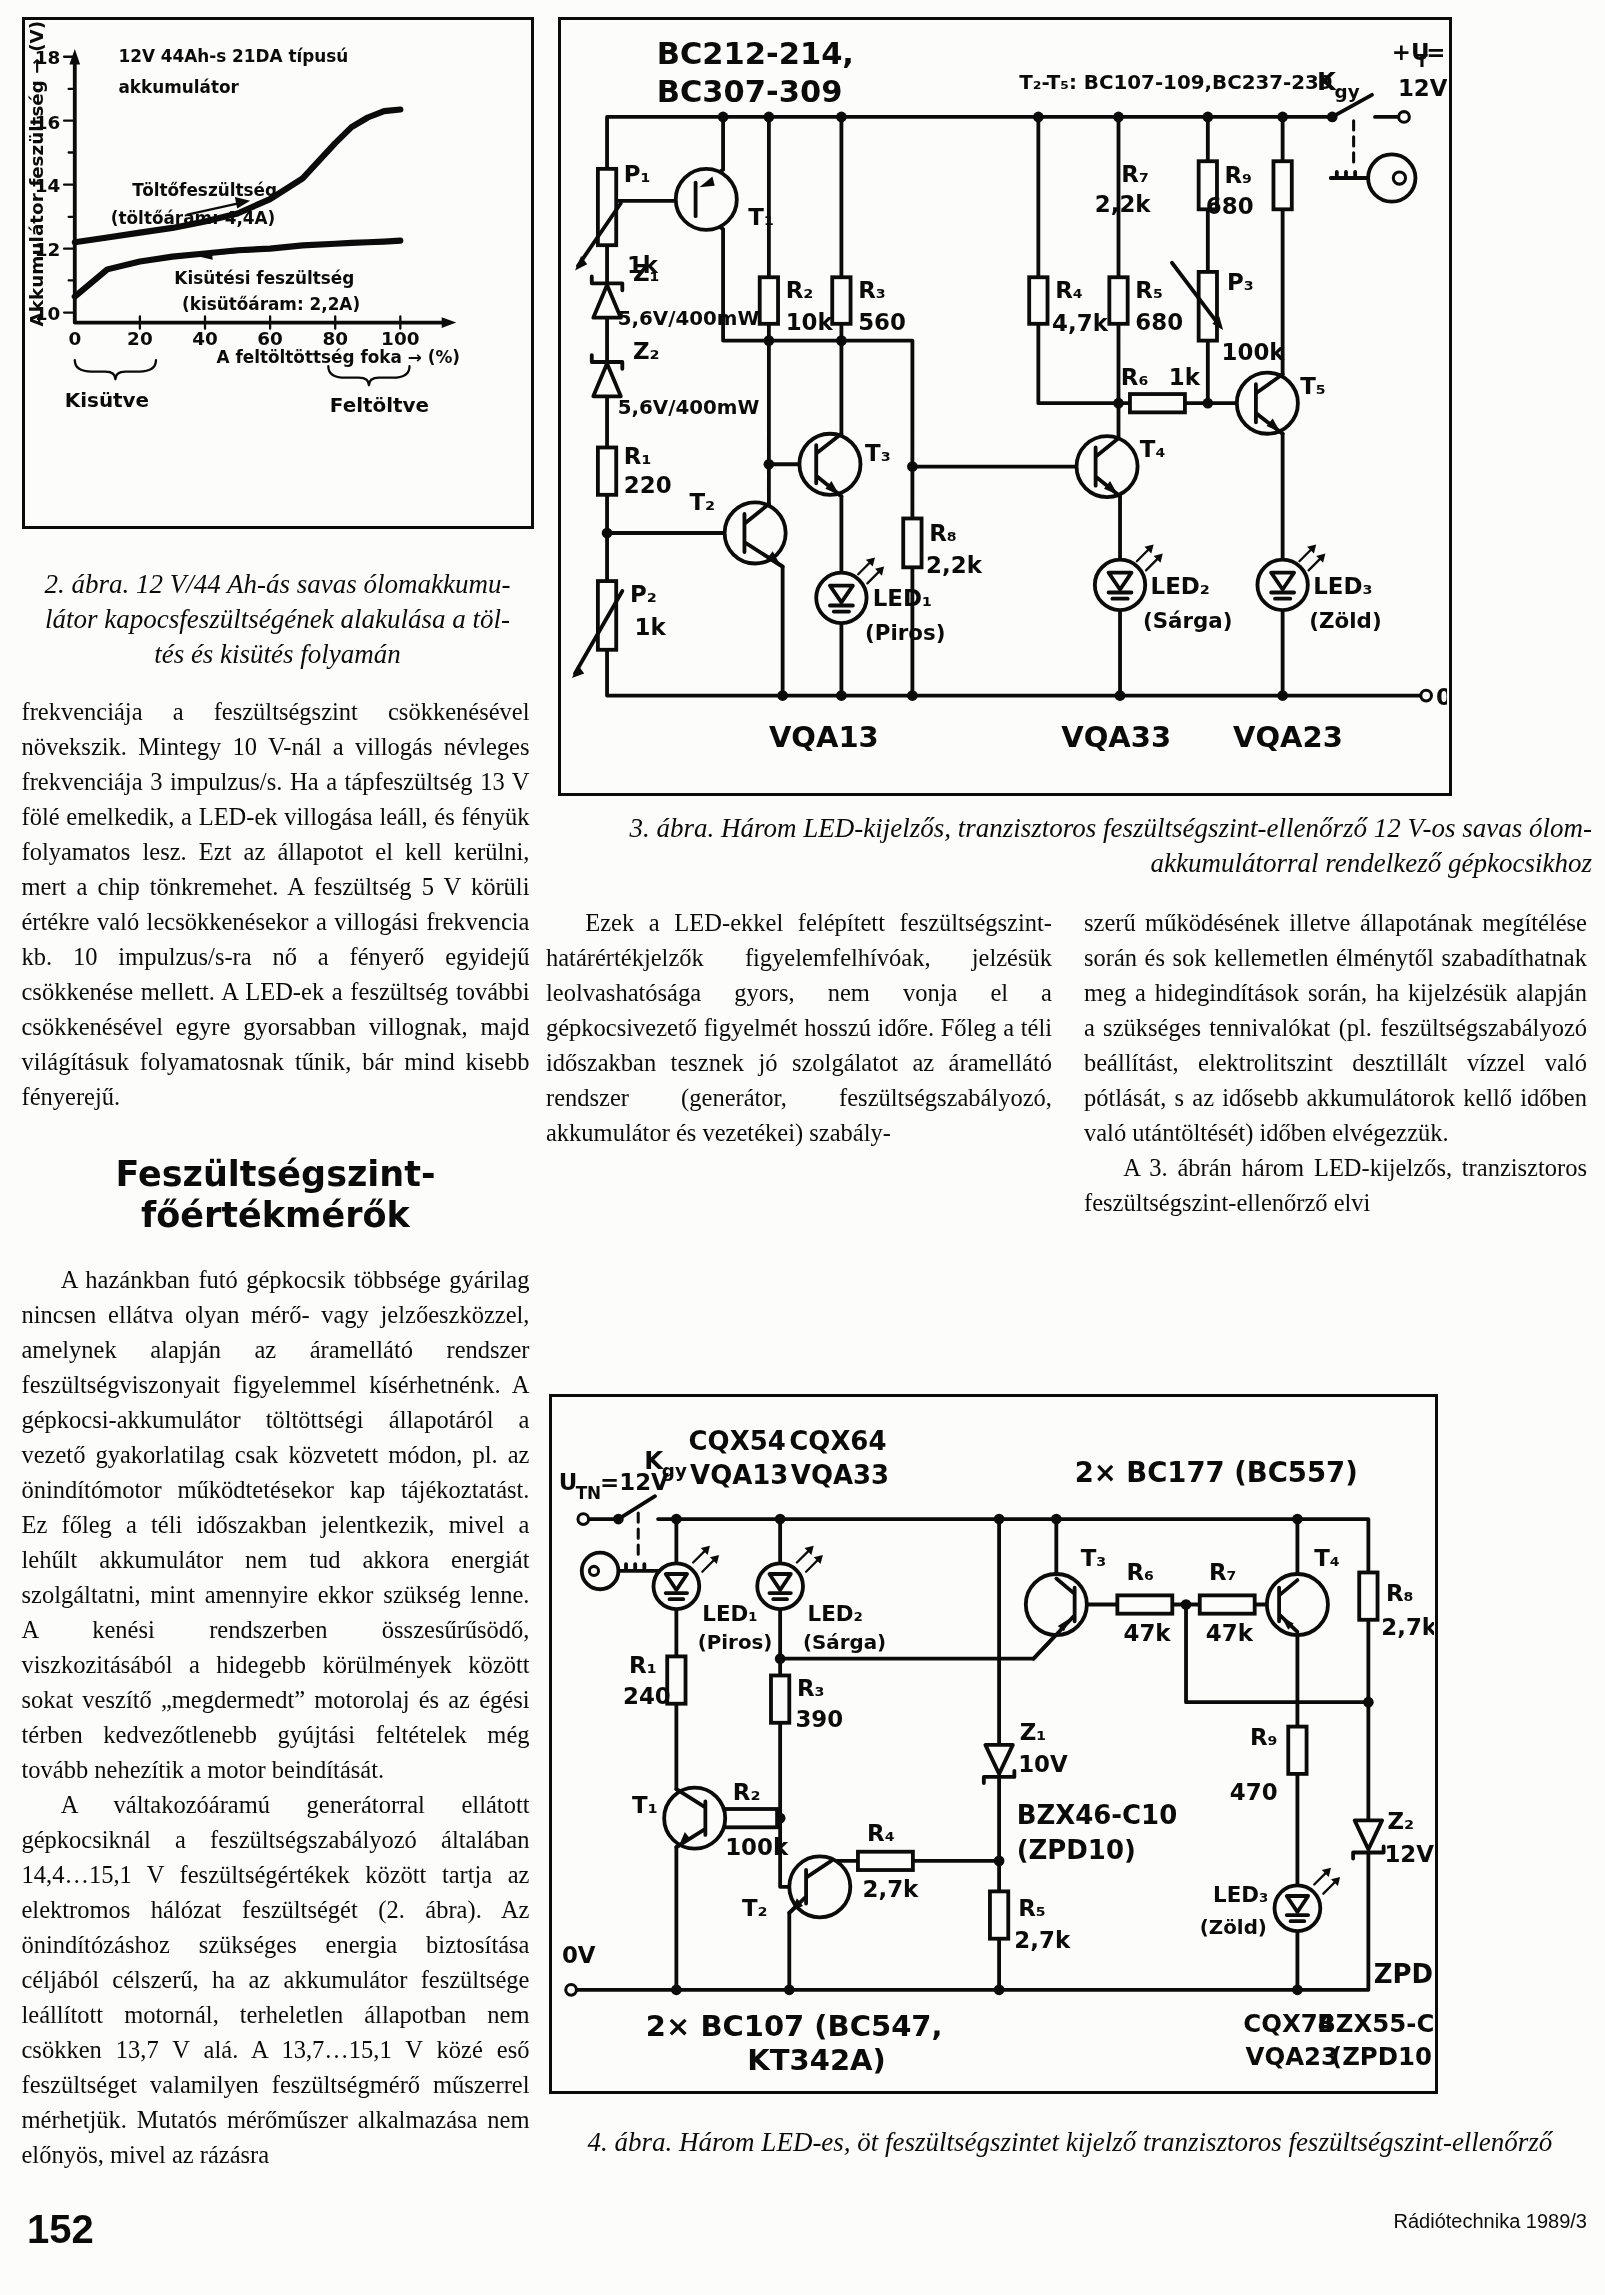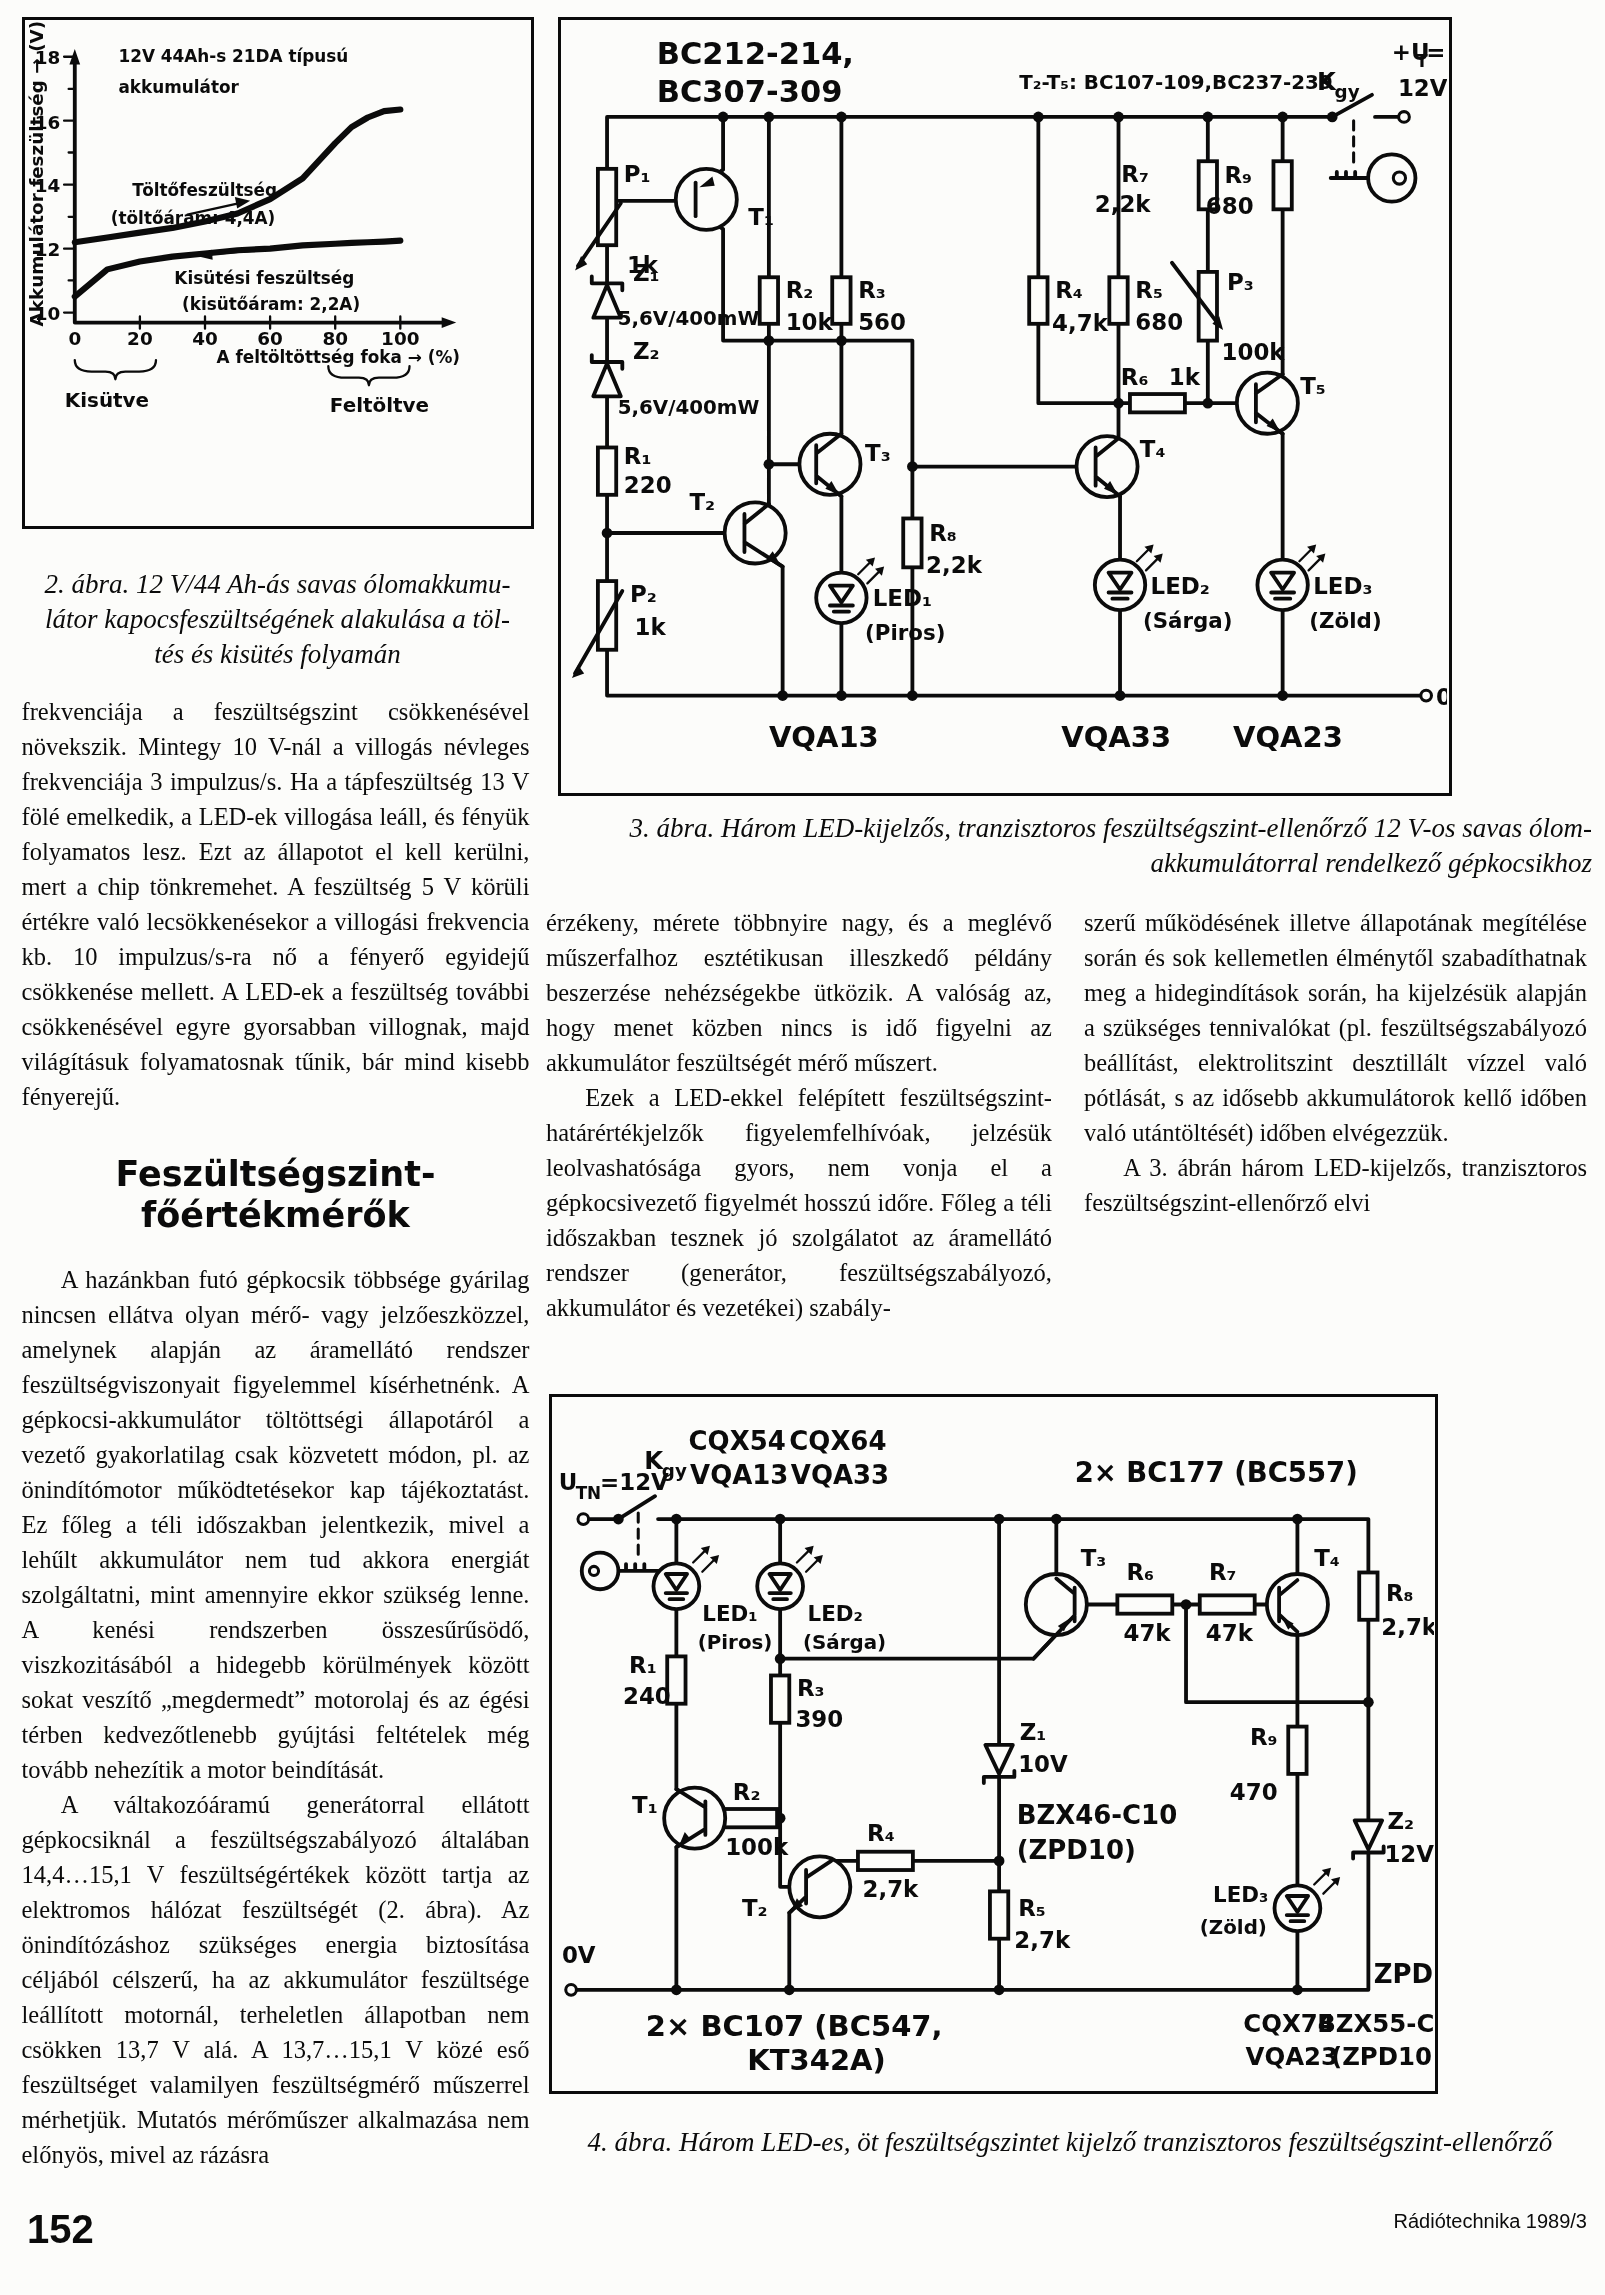--- a/index.html
+++ b/index.html
@@ -284,21 +284,20 @@
       <text class="t38" x="727" y="952" text-anchor="middle">VQA33</text>
       <text class="t38" x="952" y="952" text-anchor="middle">VQA23</text>
       <text class="t30" x="1146" y="897">0V</text>
     </svg>
   </div>
 
   <div class="caption" style="left:549px;top:811px;width:1043px;text-align:right;">3. ábra. Három LED-kijelzős, tranzisztoros feszültségszint-ellenőrző 12 V-os savas ólom-
 akkumulátorral rendelkező gépkocsikhoz</div>
 
   <div class="col" style="left:546px;top:905px;width:506px;">
-    <p class="ni">érzékeny, mérete többnyire nagy, és a meglévő műszerfalhoz esztétikusan illeszkedő példány beszerzése nehézségekbe ütközik. A valóság az, hogy menet közben nincs is idő figyelni az akkumulátor feszültségét mérő műszert.</p>
     <p>Ezek a LED-ekkel felépített feszültségszint-határértékjelzők figyelemfelhívóak, jelzésük leolvashatósága gyors, nem vonja el a gépkocsivezető figyelmét hosszú időre. Főleg a téli időszakban tesznek jó szolgálatot az áramellátó rendszer (generátor, feszültségszabályozó, akkumulátor és vezetékei) szabály-</p>
   </div>
 
   <div class="col" style="left:1084px;top:905px;width:503px;">
     <p class="ni">szerű működésének illetve állapotának megítélése során és sok kellemetlen élménytől szabadíthatnak meg a hidegindítások során, ha kijelzésük alapján a szükséges tennivalókat (pl. feszültségszabályozó beállítást, elektrolitszint desztillált vízzel való pótlását, s az idősebb akkumulátorok kellő időben való utántöltését) időben elvégezzük.</p>
     <p>A 3. ábrán három LED-kijelzős, tranzisztoros feszültségszint-ellenőrző elvi</p>
   </div>
 
   <div class="box" style="left:549px;top:1394px;width:889px;height:700px;">
     <svg class="sch" viewBox="0 0 1154 907" width="882" height="692">

